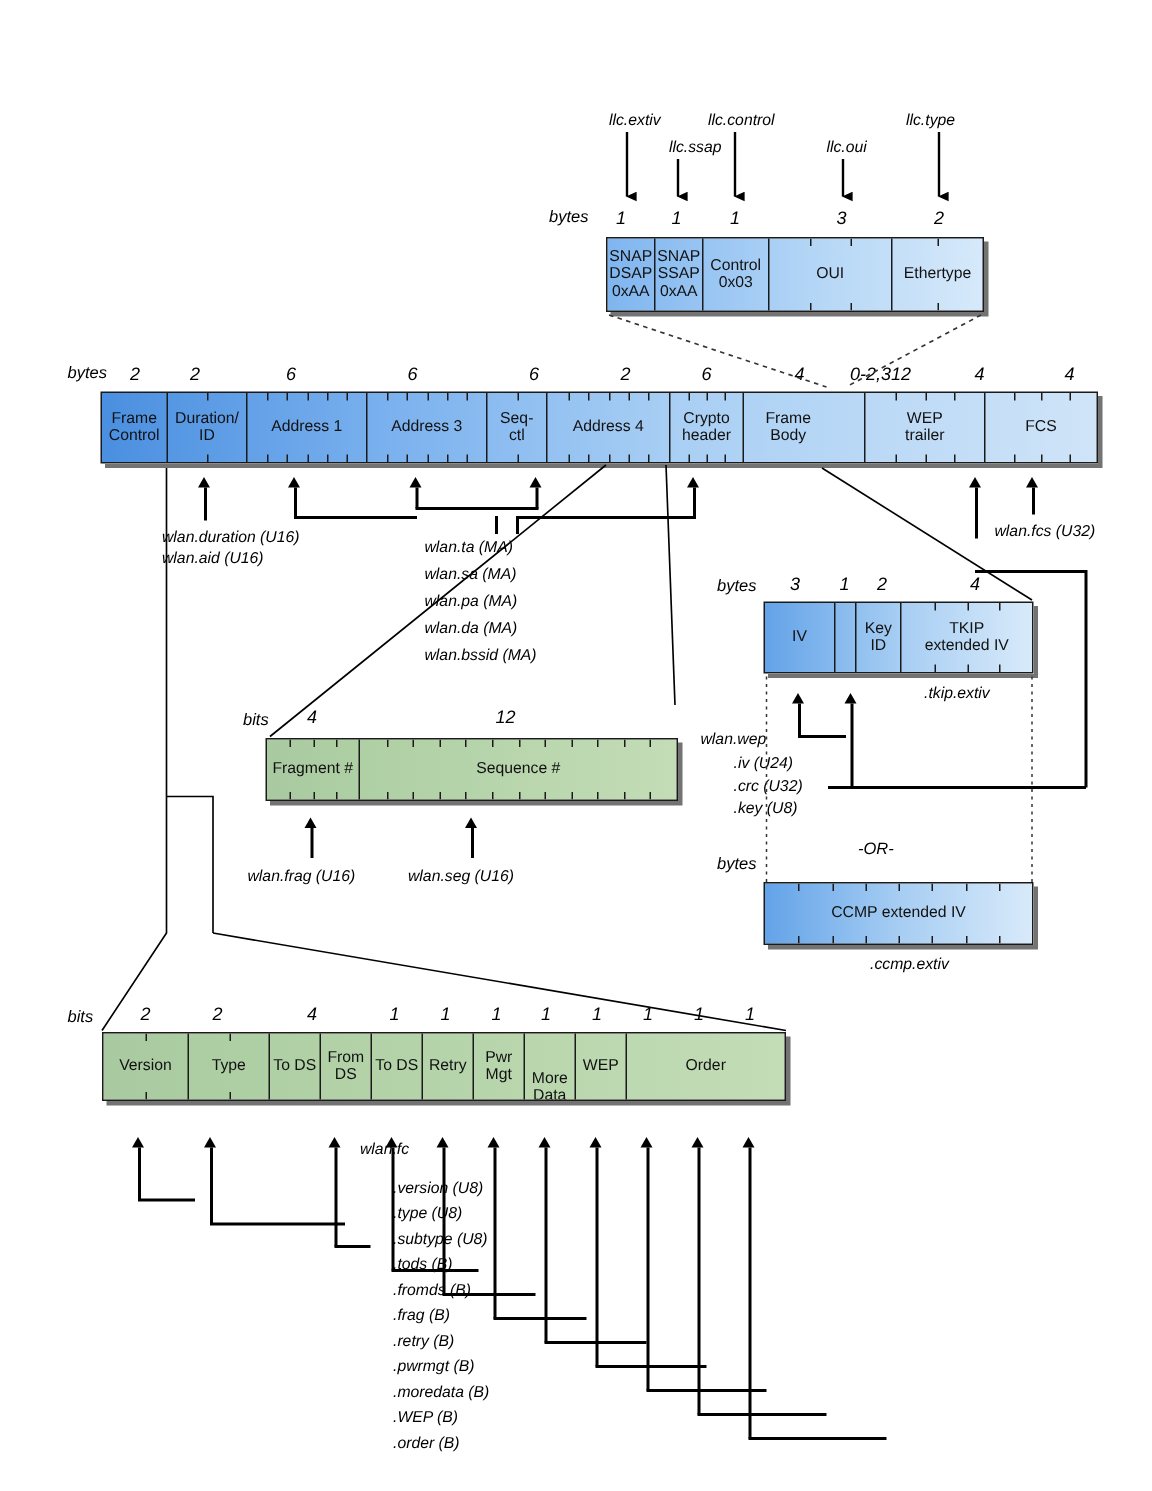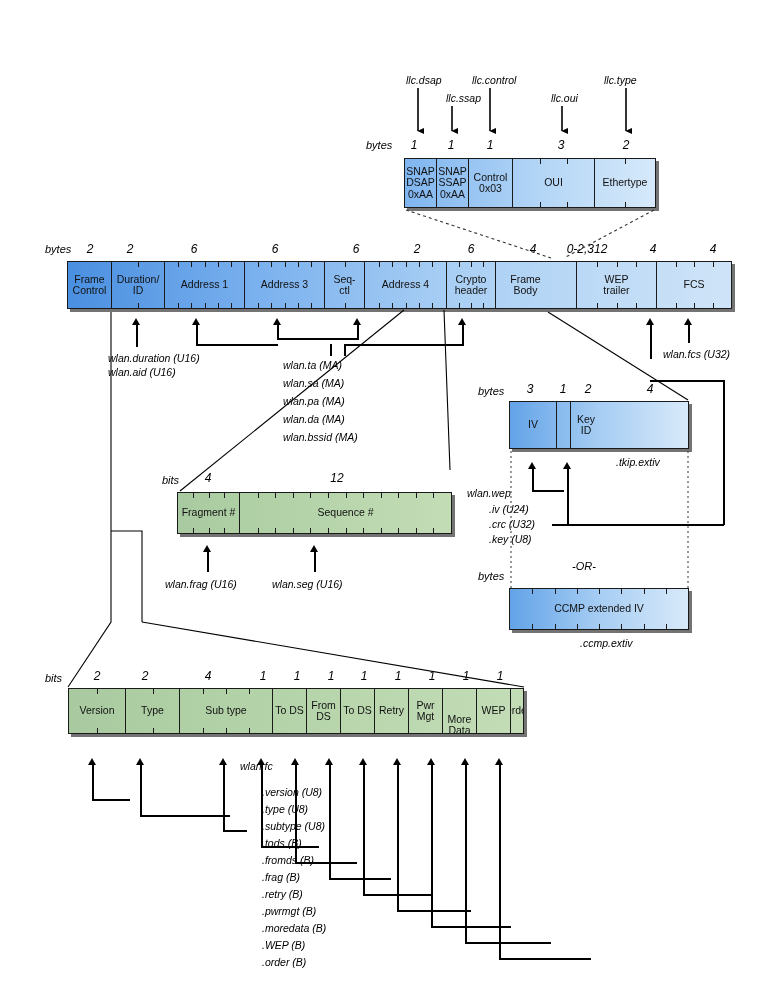--- a/index.html
+++ b/index.html
@@ -41,21 +41,21 @@
       border-bottom:7px solid #000;}
   svg.ov{position:absolute;left:0;top:0;width:768px;height:994px;overflow:visible;}
 </style>
 </head>
 <body>
 
 <div id="stage">
 
   <div class="bytes" style="left:366px;top:139px;">bytes</div>
 
-  <div class="lbl ital" style="left:406px;top:74px;">llc.dsap</div>
+  <div class="lbl ital" style="left:406px;top:74px;">llc.extiv</div>
   <div class="lbl ital" style="left:446px;top:92px;">llc.ssap</div>
   <div class="lbl ital" style="left:472px;top:74px;">llc.control</div>
   <div class="lbl ital" style="left:551px;top:92px;">llc.oui</div>
   <div class="lbl ital" style="left:604px;top:74px;">llc.type</div>
 
   <div class="num" style="left:403px;top:139px;width:22px;">1</div>
   <div class="num" style="left:440px;top:139px;width:22px;">1</div>
   <div class="num" style="left:479px;top:139px;width:22px;">1</div>
   <div class="num" style="left:550px;top:139px;width:22px;">3</div>
   <div class="num" style="left:615px;top:139px;width:22px;">2</div>
@@ -311,20 +311,32 @@
     <div class="cell" style="flex:0 0 47px;">
       <span>IV</span>
     </div>
     <div class="cell" style="flex:0 0 14px;">
       <span></span>
     </div>
     <div class="cell" style="flex:0 0 30px;">
       <span style="white-space:pre-line;">Key
 ID</span>
     </div>
+    <div class="cell" style="flex:1 1 auto;">
+      <span style="white-space:pre-line;">TKIP
+extended IV</span>
+      <div class="ticks">
+          <i class="t" style="left:25.000%"></i>
+          <i class="b" style="left:25.000%"></i>
+          <i class="t" style="left:50.000%"></i>
+          <i class="b" style="left:50.000%"></i>
+          <i class="t" style="left:75.000%"></i>
+          <i class="b" style="left:75.000%"></i>
+        </div>
+    </div>
   </div>
   <div class="lbl ital" style="left:616px;top:456px;">.tkip.extiv</div>
 
   <div class="arrowup" style="left:528px;top:462px;"></div>
   <div class="vline" style="left:532px;top:469px;height:22px;"></div>
   <div class="hline" style="left:532px;top:490px;width:32px;"></div>
   <div class="arrowup" style="left:563px;top:462px;"></div>
   <div class="vline" style="left:567px;top:469px;height:56px;"></div>
 
   <div class="lbl ital" style="left:467px;top:487px;">wlan.wep</div>
@@ -382,31 +394,20 @@
       <div class="ticks">
           <i class="t" style="left:50.000%"></i>
           <i class="b" style="left:50.000%"></i>
         </div>
     </div>
     <div class="cell" style="flex:0 0 54px;">
       <span>Type</span>
       <div class="ticks">
           <i class="t" style="left:50.000%"></i>
           <i class="b" style="left:50.000%"></i>
-        </div>
-    </div>
-    <div class="cell" style="flex:0 0 93px;">
-      <span>Sub type</span>
-      <div class="ticks">
-          <i class="t" style="left:25.000%"></i>
-          <i class="b" style="left:25.000%"></i>
-          <i class="t" style="left:50.000%"></i>
-          <i class="b" style="left:50.000%"></i>
-          <i class="t" style="left:75.000%"></i>
-          <i class="b" style="left:75.000%"></i>
         </div>
     </div>
     <div class="cell" style="flex:0 0 34px;">
       <span>To DS</span>
     </div>
     <div class="cell" style="flex:0 0 34px;">
       <span style="white-space:pre-line;">From
 DS</span>
     </div>
     <div class="cell" style="flex:0 0 34px;">

